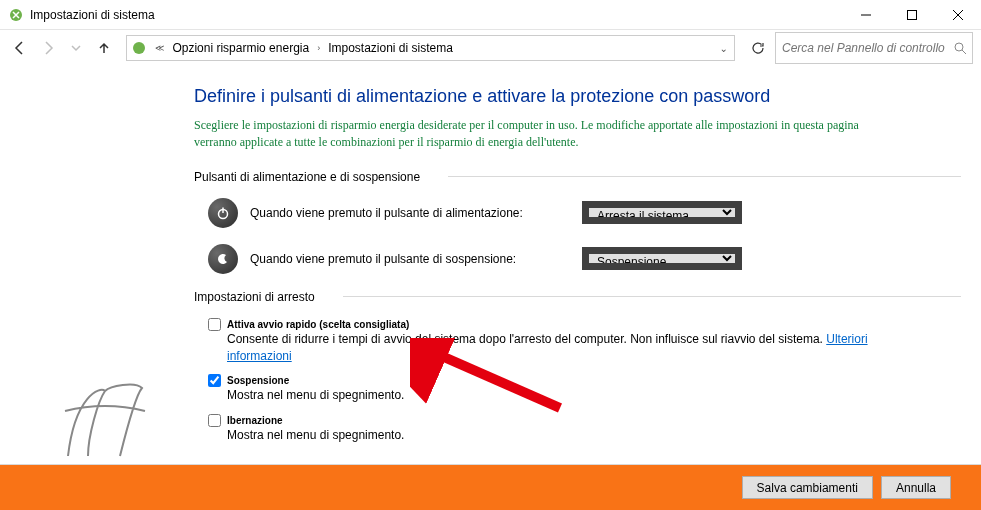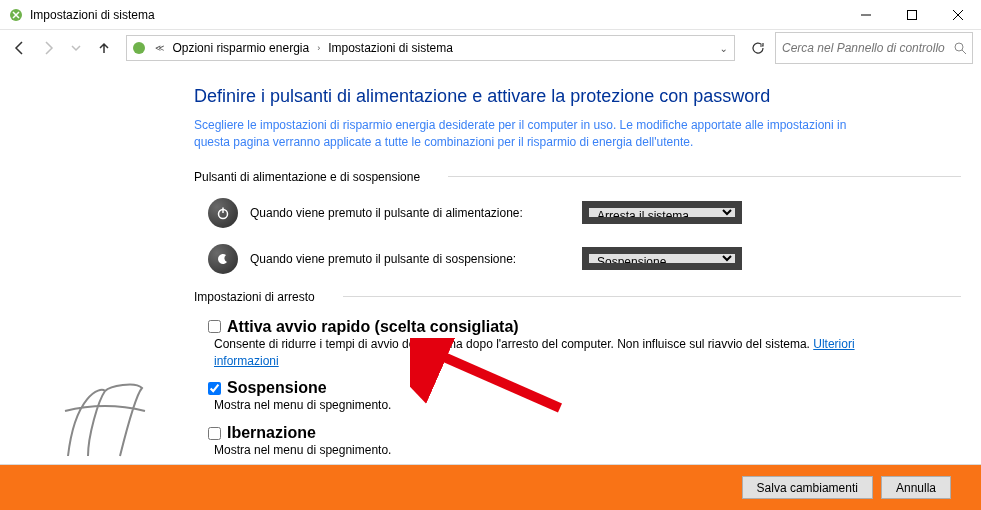--- a/index.html
+++ b/index.html
@@ -24,39 +24,39 @@
   .search-box input { border:none; outline:none; width:100%; font-size:12px; font-style: italic; color:#777; background:transparent; }
 
   .content-wrap { position: relative; height: 398px; display:flex;justify-content:center; }
   .scroll-area { flex:1; overflow-y: scroll; padding: 20px 20px 0 194px; }
   .scroll-area::-webkit-scrollbar { width: 17px; }
   .scroll-area::-webkit-scrollbar-track { background: #f0f0f0; }
   .scroll-area::-webkit-scrollbar-thumb { background: #cdcdcd; }
   .scroll-area::-webkit-scrollbar-button { background:#f0f0f0; height:17px; }
 
   h1.page-title { color: #003399; font-weight: 400; font-size: 18px; margin-bottom: 10px; }
-  .intro { font-size: 12px; color: #3b82f6; line-height: 1.45; max-width: 680px; margin-bottom: 18px; }
+  .intro { font-size: 12px; color: #15803d; line-height: 1.45; max-width: 680px; margin-bottom: 18px; font-family: Liberation Serif, serif; }
 
   .group-header { font-size: 12px; color: #000; display:flex; align-items:center; gap:28px; margin-bottom: 14px; white-space: nowrap; }
   .group-rule { flex:1; height:1px; background:#d9d9d9; }
 
   .row { display:flex; align-items:center; gap:12px; margin: 0 0 16px 14px; }
   .pbtn-icon { width:30px; height:30px; border-radius:50%; position:relative; }
   .pbtn-icon.power { background: radial-gradient(circle at 30% 30%, #6a6a6a, #2a2a2a); }
   .pbtn-icon.sleep { background: radial-gradient(circle at 30% 30%, #6a6a6a, #2a2a2a); }
   .pbtn-icon svg { position:absolute; left:50%; top:50%; transform:translate(-50%,-50%); }
   .row-label { font-size:12px; width: 320px; }
   select.combo { width: 160px; height: 23px; border:7px solid #404040; background:#e1e1e1; font-size:12px; padding:0 4px; }
 
   .shutdown-item { margin: 0 0 10px 14px; max-width: 680px; }
   .chk-line { display:flex; align-items:center; gap:6px; }
   input[type=checkbox] { width:13px; height:13px; }
-  .chk-label { font-size:16px; }
+  .chk-label { font-size:10px; }
   .chk-label b { font-weight:600; }
-  .chk-desc { font-size:12px; margin-left:6px; line-height:1.4; }
+  .chk-desc { font-size:12px; margin-left:19px; line-height:1.4; }
   a.link { color:#0066cc; text-decoration:underline; }
 
   .watermark { position:absolute; left: 50px; top: 300px; pointer-events:none; }
   .arrow-overlay { position:absolute; pointer-events:none; }
 
   .footer { position:absolute; left:0; right:0; bottom:0; height:46px; border-top:1px solid #d9d9d9; background:#f97316; display:flex; align-items:center; justify-content:flex-end; padding-right:30px; gap:8px; }
   .footer button { height:23px; padding:0 14px; font-size:12px; background:#e1e1e1; border:1px solid #adadad; }
 </style>
 </head>
 <body>

